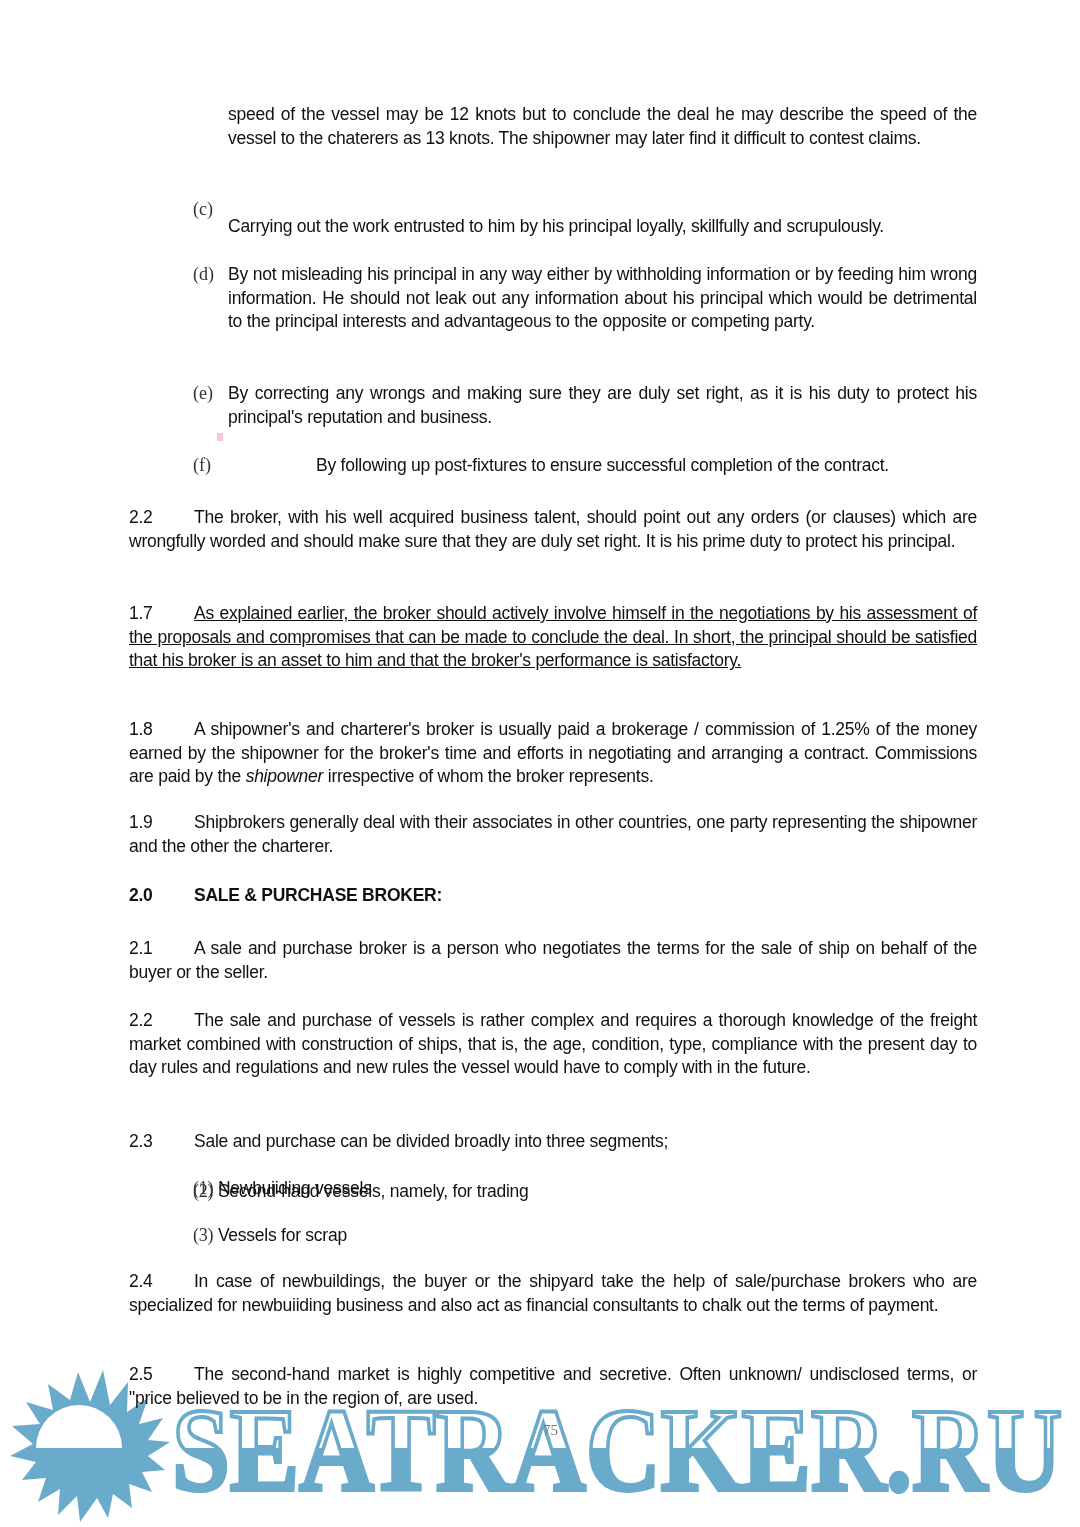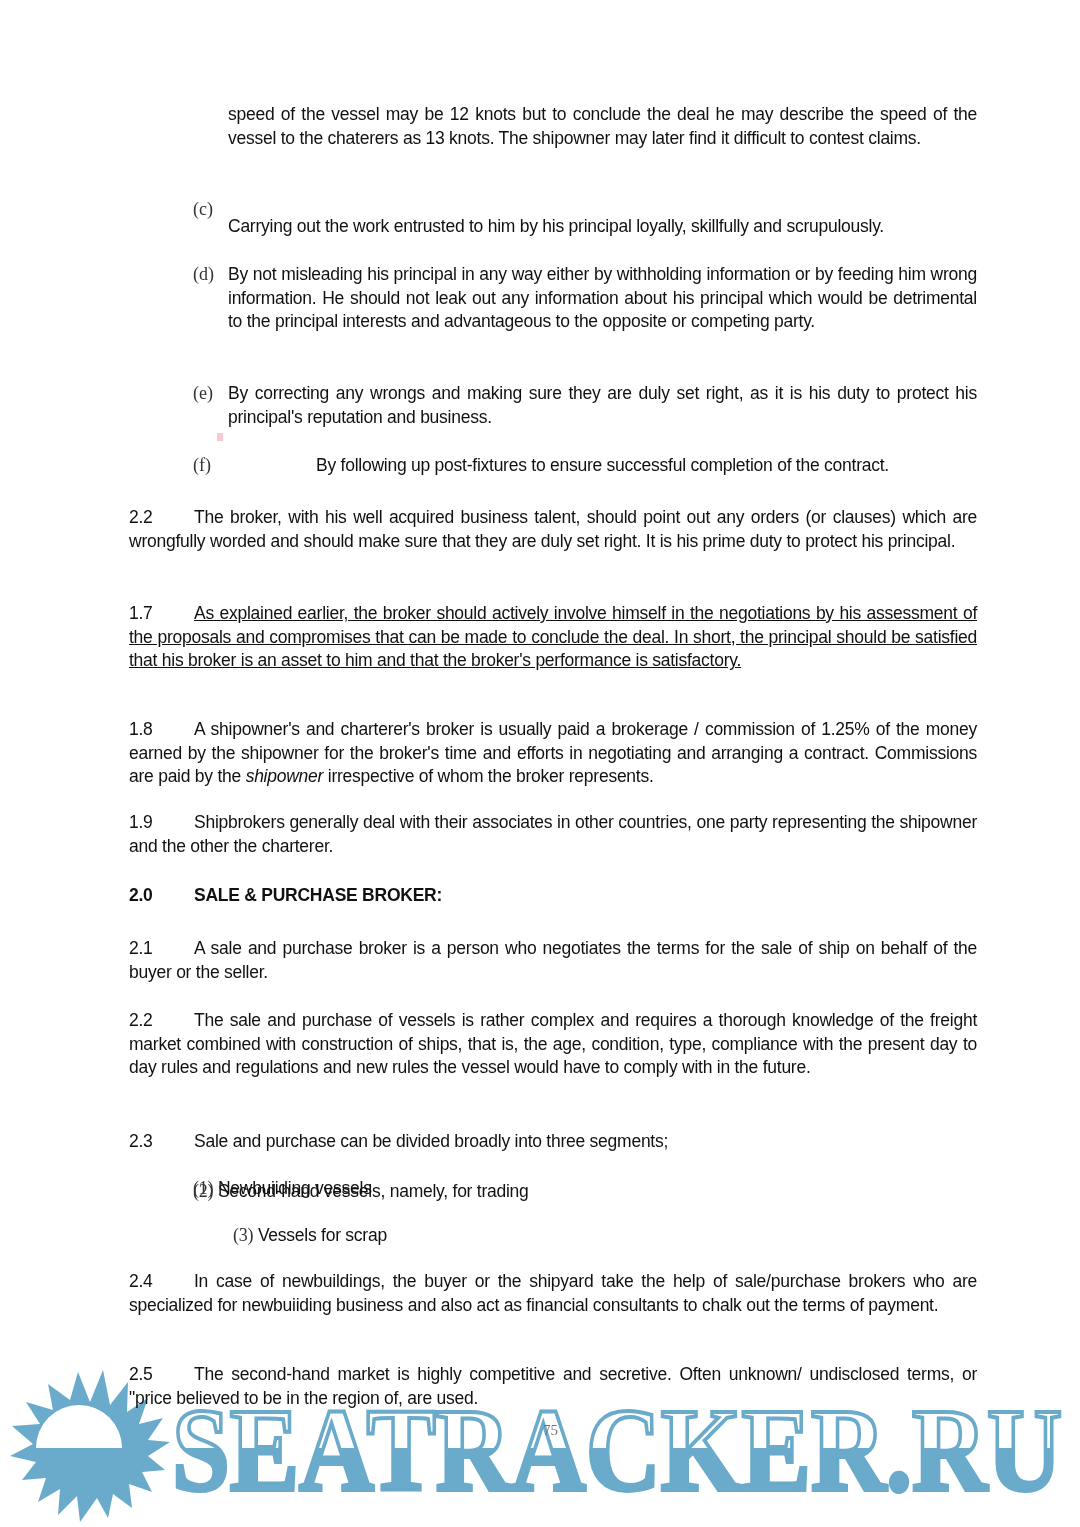--- a/index.html
+++ b/index.html
@@ -85,21 +85,21 @@
     <div class="blk main" style="top:1130px; text-align:left;">
       <span class="num">2.3</span><span>Sale and purchase can be divided broadly into three segments;</span>
     </div>
 
     <div class="list-item" style="top:1177px;">
       <span class="listlabel">(1)</span> <span>Newbuiiding vessels</span>
     </div>
     <div class="list-item" style="top:1180px;">
       <span class="listlabel">(2)</span> <span>Second-hand vessels, namely, for trading</span>
     </div>
-    <div class="list-item" style="top:1224px;margin-left:40px;">
+    <div class="list-item" style="top:1224px;">
       <span class="listlabel">(3)</span> <span>Vessels for scrap</span>
     </div>
 
     <div class="blk main" style="top:1270px;">
       <span class="num">2.4</span><span>In case of newbuildings, the buyer or the shipyard take the help of sale/purchase brokers who are specialized for newbuiiding business and also act as financial consultants to chalk out the terms of payment.</span>
     </div>
 
     <div class="blk main" style="top:1363px;">
       <span class="num">2.5</span><span>The second-hand market is highly competitive and secretive. Often unknown/ undisclosed terms, or "price believed to be in the region of, are used.</span>
     </div>

